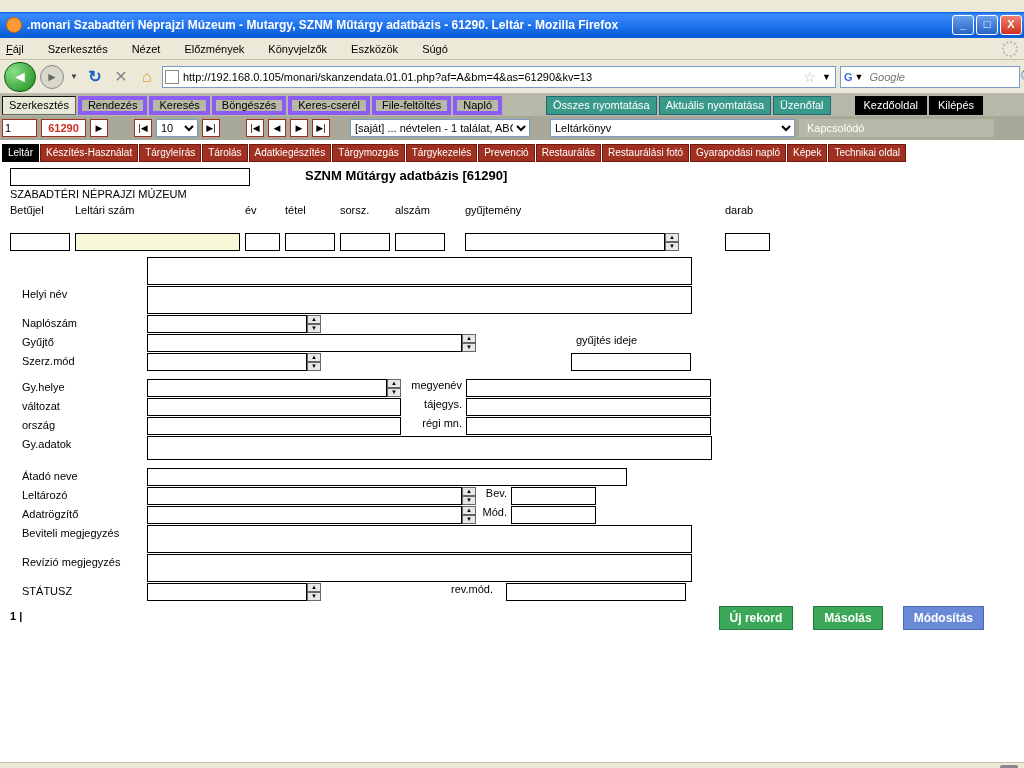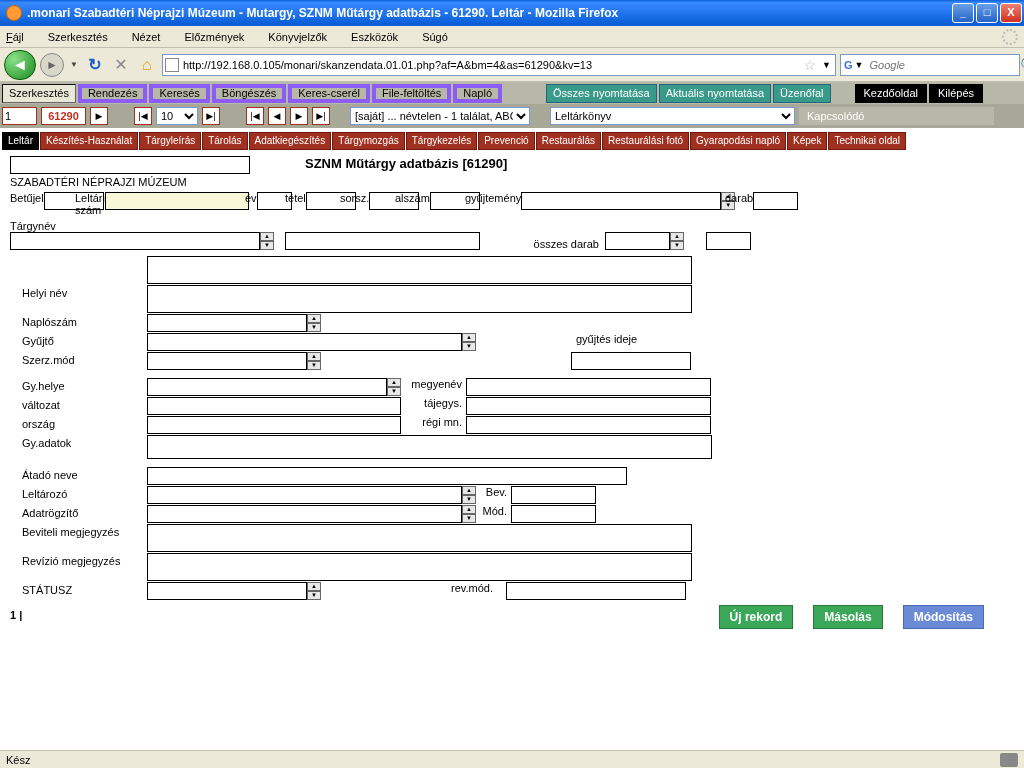--- a/index.html
+++ b/index.html
@@ -1,19 +1,19 @@
 <!DOCTYPE html>
 <html><head>
 <meta charset="utf-8">
 <style>
 * { box-sizing: border-box; margin: 0; padding: 0; }
 body { font-family: Tahoma, Arial, sans-serif; font-size: 11px; background: #ece9d8; width: 1024px; height: 768px; overflow: hidden; }
 
 
-.titlebar { height: 26px; background: linear-gradient(to bottom, #0a5fd8, #3a8aff 10%, #0a5fd8 90%); display: flex; align-items: center; color: white; padding: 0 2px 0 6px; }
+.titlebar { height: 26px; background: linear-gradient(to bottom, #0a5fd8, #3a8aff 10%, #0a5fd8 90%); display: flex; align-items: center; color: white; padding: 0 2px 0 6px; margin-top: 12px; }
 .titlebar-icon { width: 16px; height: 16px; background: #ff9933; border-radius: 8px; margin-right: 5px; border: 1px solid #cc6600; }
 .titlebar-text { flex: 1; font-weight: bold; font-size: 12px; }
 .win-btns { display: flex; gap: 2px; }
 .win-btn { width: 22px; height: 20px; border: 1px solid white; border-radius: 3px; text-align: center; line-height: 17px; font-weight: bold; font-size: 11px; }
 .win-min { background: linear-gradient(#6a9fe8, #2464c8); }
 .win-max { background: linear-gradient(#6a9fe8, #2464c8); }
 .win-close { background: linear-gradient(#f08070, #d03020); }
 
 
 .menubar { height: 22px; background: #ece9d8; display: flex; align-items: center; padding: 0 6px; gap: 24px; border-bottom: 1px solid #c0c0b0; }
@@ -68,21 +68,21 @@
 .form-title { font-weight: bold; font-size: 13px; margin-bottom: 3px; margin-left: 295px; }
 .top-input { width: 240px; height: 18px; border: 1px solid #000; }
 .subtitle { font-size: 11px; margin-top: 2px; }
 .lbl { font-size: 11px; }
 .fld { height: 18px; border: 1px solid #000; background: white; font-size: 11px; }
 .fld.yellow { background: #f8f8d8; }
 .spin { width: 14px; height: 18px; display: flex; flex-direction: column; }
 .spin-btn { height: 9px; border: 1px solid #666; background: #e8e8e8; font-size: 6px; line-height: 6px; text-align: center; }
 
 .header-row { display: flex; gap: 0; margin-top: 4px; }
-.hcol { display: flex; flex-direction: row; }
+.hcol { display: flex; flex-direction: column; gap: 15px; }
 .hcol .lbl { margin-bottom: 2px; }
 
 .section { margin-top: 8px; }
 .frow { display: flex; align-items: flex-start; margin: 1px 12px; }
 .flbl { width: 125px; text-align: left; padding-right: 8px; font-size: 11px; padding-top: 2px; }
 
 .btn-green { background: #3aa858; color: white; border: 1px solid #287838; padding: 4px 10px; font-size: 12px; font-weight: bold; }
 .btn-blue { background: #6a8ad8; color: white; border: 1px solid #4868b8; padding: 4px 10px; font-size: 12px; font-weight: bold; }
 .bottom-btns { display: flex; gap: 20px; justify-content: flex-end; padding-right: 30px; margin-top: 4px; }
 
@@ -233,44 +233,20 @@
               <div class="spin-btn">▼</div>
             </div>
           </div>
       </div>
       <div class="hcol" style="width:50px;margin-left:35px">
           <span class="lbl">darab</span>
           <input class="fld" style="width: 45px;">
         </div>
     </div>
 
-    <div style="display:flex;margin-top:2px;align-items:flex-end">
-      <div style="width:275px">
-        <div class="lbl">Tárgynév</div>
-        <div style="display:flex">
-            <input class="fld" style="width: 250px;">
-            <div class="spin">
-              <div class="spin-btn">▲</div>
-              <div class="spin-btn">▼</div>
-            </div>
-          </div>
-      </div>
-      <input class="fld" style="width: 195px;">
-      <div style="width:125px;text-align:right;padding-right:6px">
-        <div class="lbl" style="text-align:right">összes darab</div>
-      </div>
-      <div style="display:flex">
-          <input class="fld" style="width: 65px;">
-          <div class="spin">
-            <div class="spin-btn">▲</div>
-            <div class="spin-btn">▼</div>
-          </div>
-        </div>
-      <input class="fld" style="width: 45px; margin-left: 22px;">
-    </div>
 
     <div class="section" style="margin-top:6px">
       <div class="frow">
           <div class="flbl"></div>
           <input class="fld" style="width: 545px; height: 28px;">
         </div>
       <div class="frow">
           <div class="flbl">Helyi név</div>
           <input class="fld" style="width: 545px; height: 28px;">
         </div>

